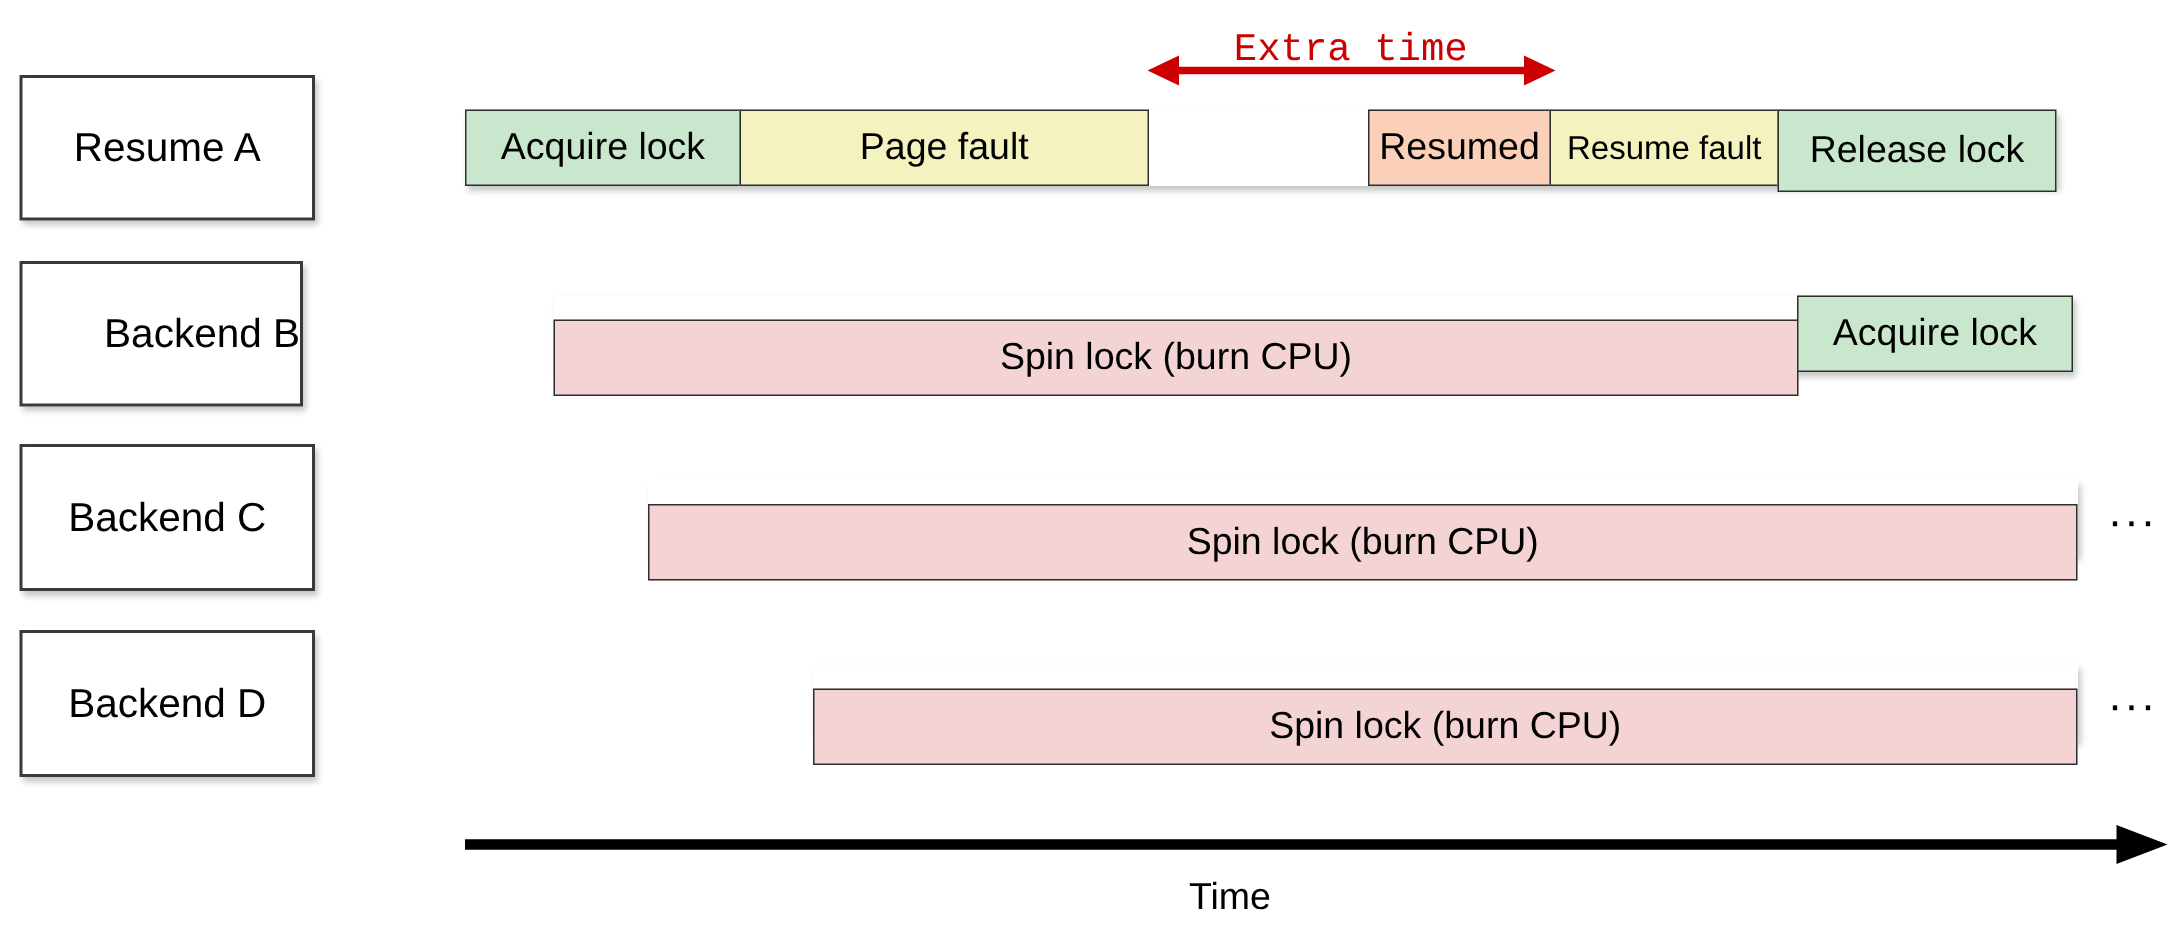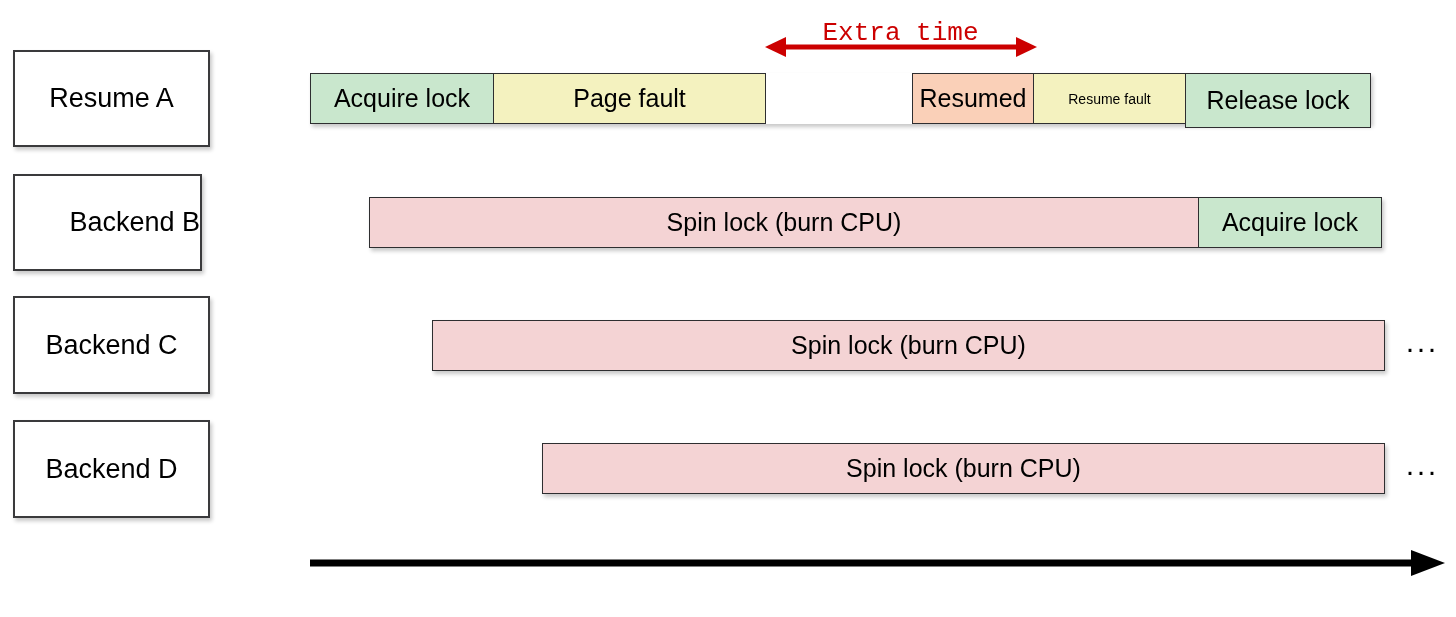--- a/index.html
+++ b/index.html
@@ -51,26 +51,26 @@
     justify-content: center;
     overflow: hidden;
     white-space: nowrap;
   }
   .seg .seg-label {
     font-size: 25px;
     line-height: 1;
     color: #000000;
   }
   .seg.small .seg-label {
-    font-size: 14px;
+    font-size: 22px;
   }
   .seg.green  { background: #c9e7cd; }
   .seg.yellow { background: #f4f2bf; }
   .seg.orange { background: #fad0b8; }
-  .seg.pink   { background: #f4d3d4; }
+  .seg.pink   { background: #f4d3d4; margin-top: 16px; }
 
   
   .bar-shadow {
     position: absolute;
     box-shadow: 2px 3px 4px rgba(0,0,0,0.22);
     background: transparent;
     pointer-events: none;
   }
 
   
@@ -182,14 +182,15 @@
     <span class="seg-label">Spin lock (burn CPU)</span>
   </div>
 
   <div class="ellipsis" style="left:1405px; top:456px;">···</div>
 
   <svg id="time-axis" style="left:305px; top:548px;" width="1145" height="30" viewBox="0 0 1145 30">
     <line x1="5" y1="15" x2="1112" y2="15" stroke="#000000" stroke-width="7"></line>
     <polygon points="1140,15 1106,2 1106,28" fill="#000000"></polygon>
   </svg>
 
+  <div id="time-axis-label" style="left:720px; top:586px; width:200px;">Time</div>
 
 </div>
 
 </body></html>

